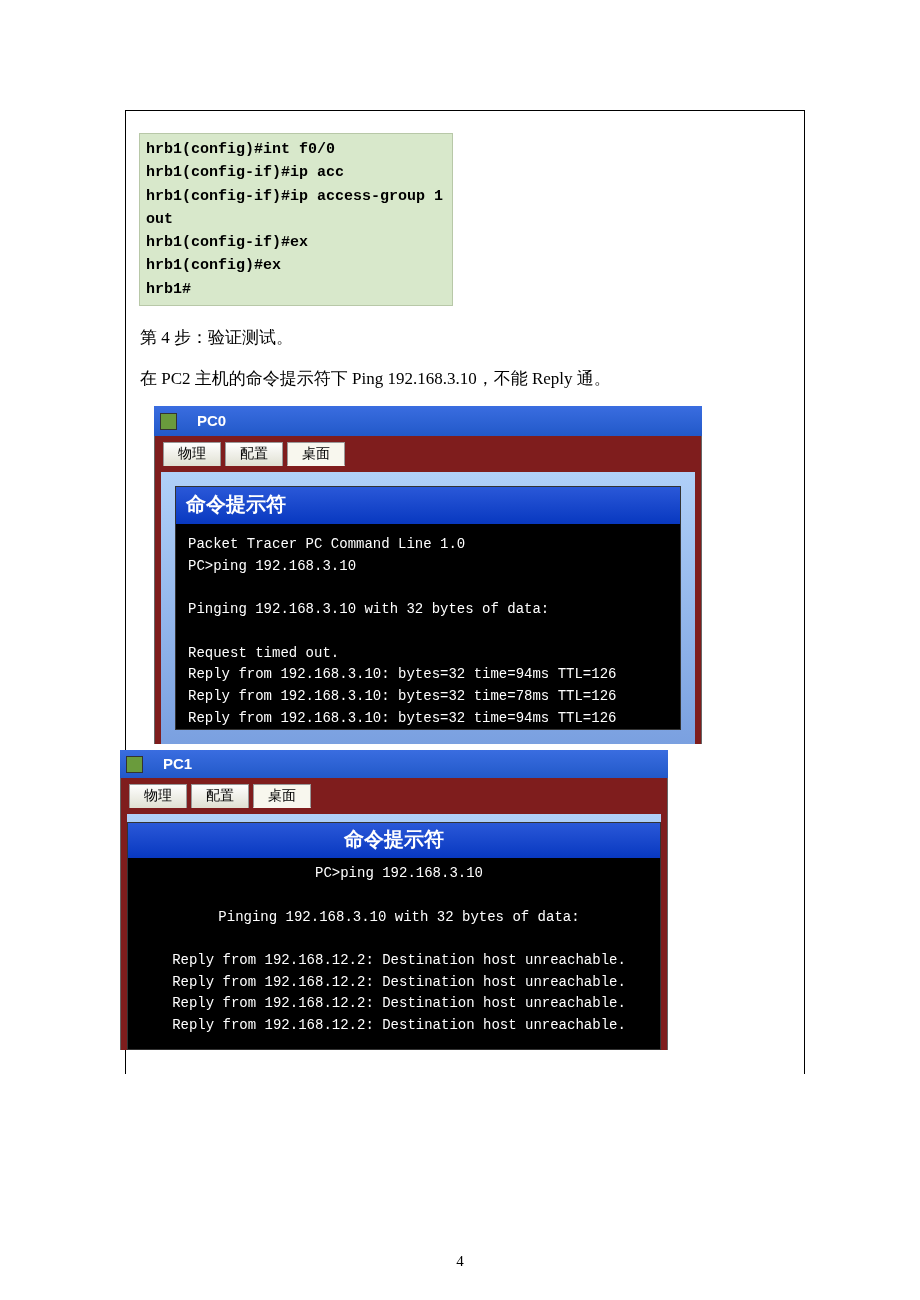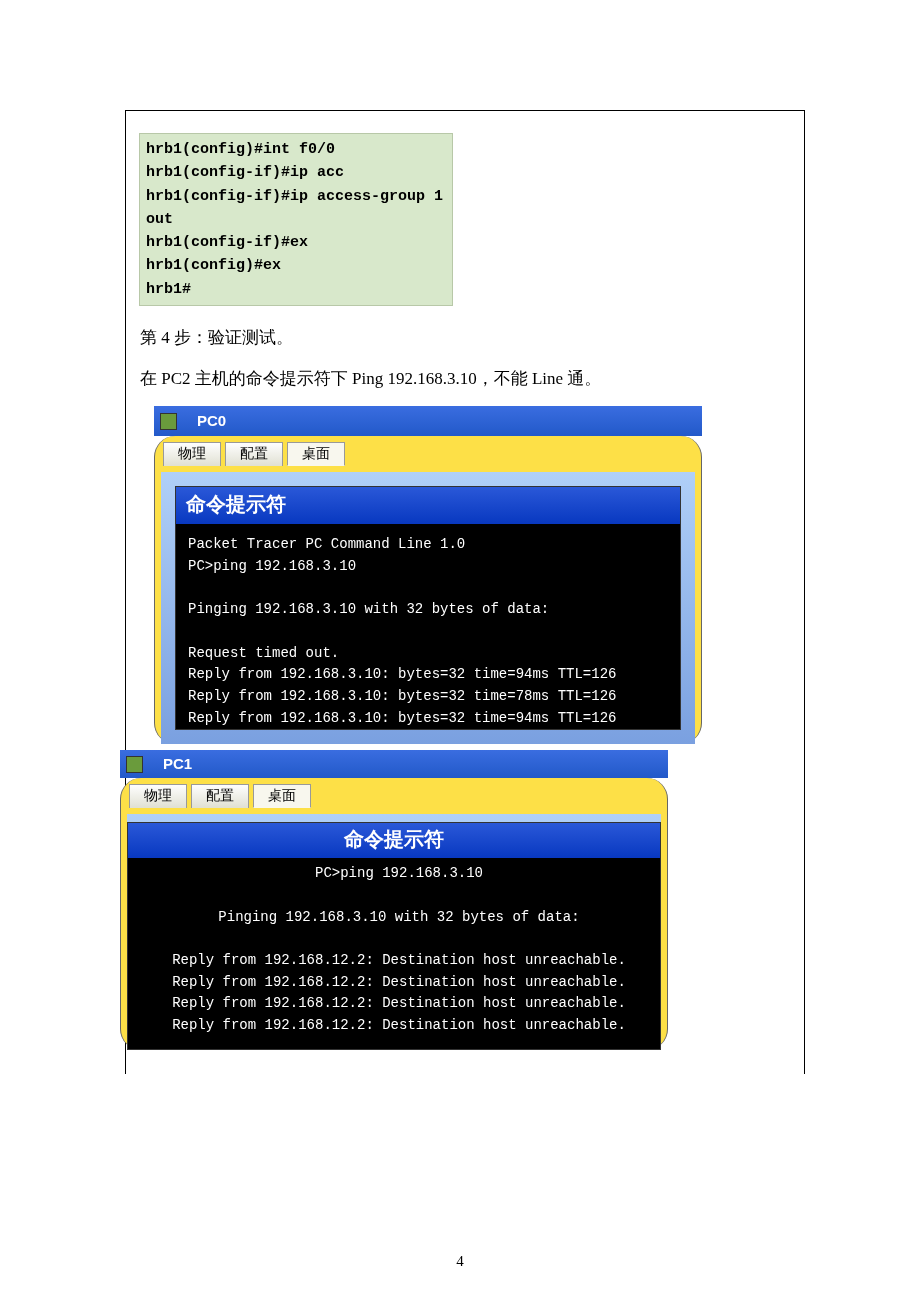--- a/index.html
+++ b/index.html
@@ -64,25 +64,24 @@
     gap:20px;
     font-family: "Tahoma", sans-serif;
   }
   .pc-icon {
     display:inline-block;
     width:15px;height:15px;
     background:#6a9b3c;
     border:1px solid #333;
   }
   .pc-body-back {
-    background:#fde047;
+    background:#7f1d1d;
     padding:2px 6px 0 6px;
     border-left:1px solid #666;
     border-right:1px solid #666;
-    border-radius:21px;
   }
   .tabs {
     display:flex;
     gap:4px;
     padding:4px 0 0 2px;
   }
   .tab {
     background: linear-gradient(#fefefe,#e0e0d2);
     border:1px solid #999;
     border-bottom:none;
@@ -142,21 +141,21 @@
     <div class="router-block">
       <span>hrb1(config)#int f0/0</span>
       <span>hrb1(config-if)#ip acc</span>
       <span>hrb1(config-if)#ip access-group 1 out</span>
       <span>hrb1(config-if)#ex</span>
       <span>hrb1(config)#ex</span>
       <span>hrb1#</span>
     </div>
 
     <div class="bodytext">第 4 步：验证测试。</div>
-    <div class="bodytext">在 PC2 主机的命令提示符下 Ping 192.168.3.10，不能 Line 通。</div>
+    <div class="bodytext">在 PC2 主机的命令提示符下 Ping 192.168.3.10，不能 Reply 通。</div>
 
     <div class="pc0-wrap">
       <div class="pc-window">
         <div class="pc-title">
           <span class="pc-icon"></span>
           <span>PC0</span>
         </div>
         <div class="pc-body-back">
           <div class="tabs">
             <div class="tab">物理</div>

